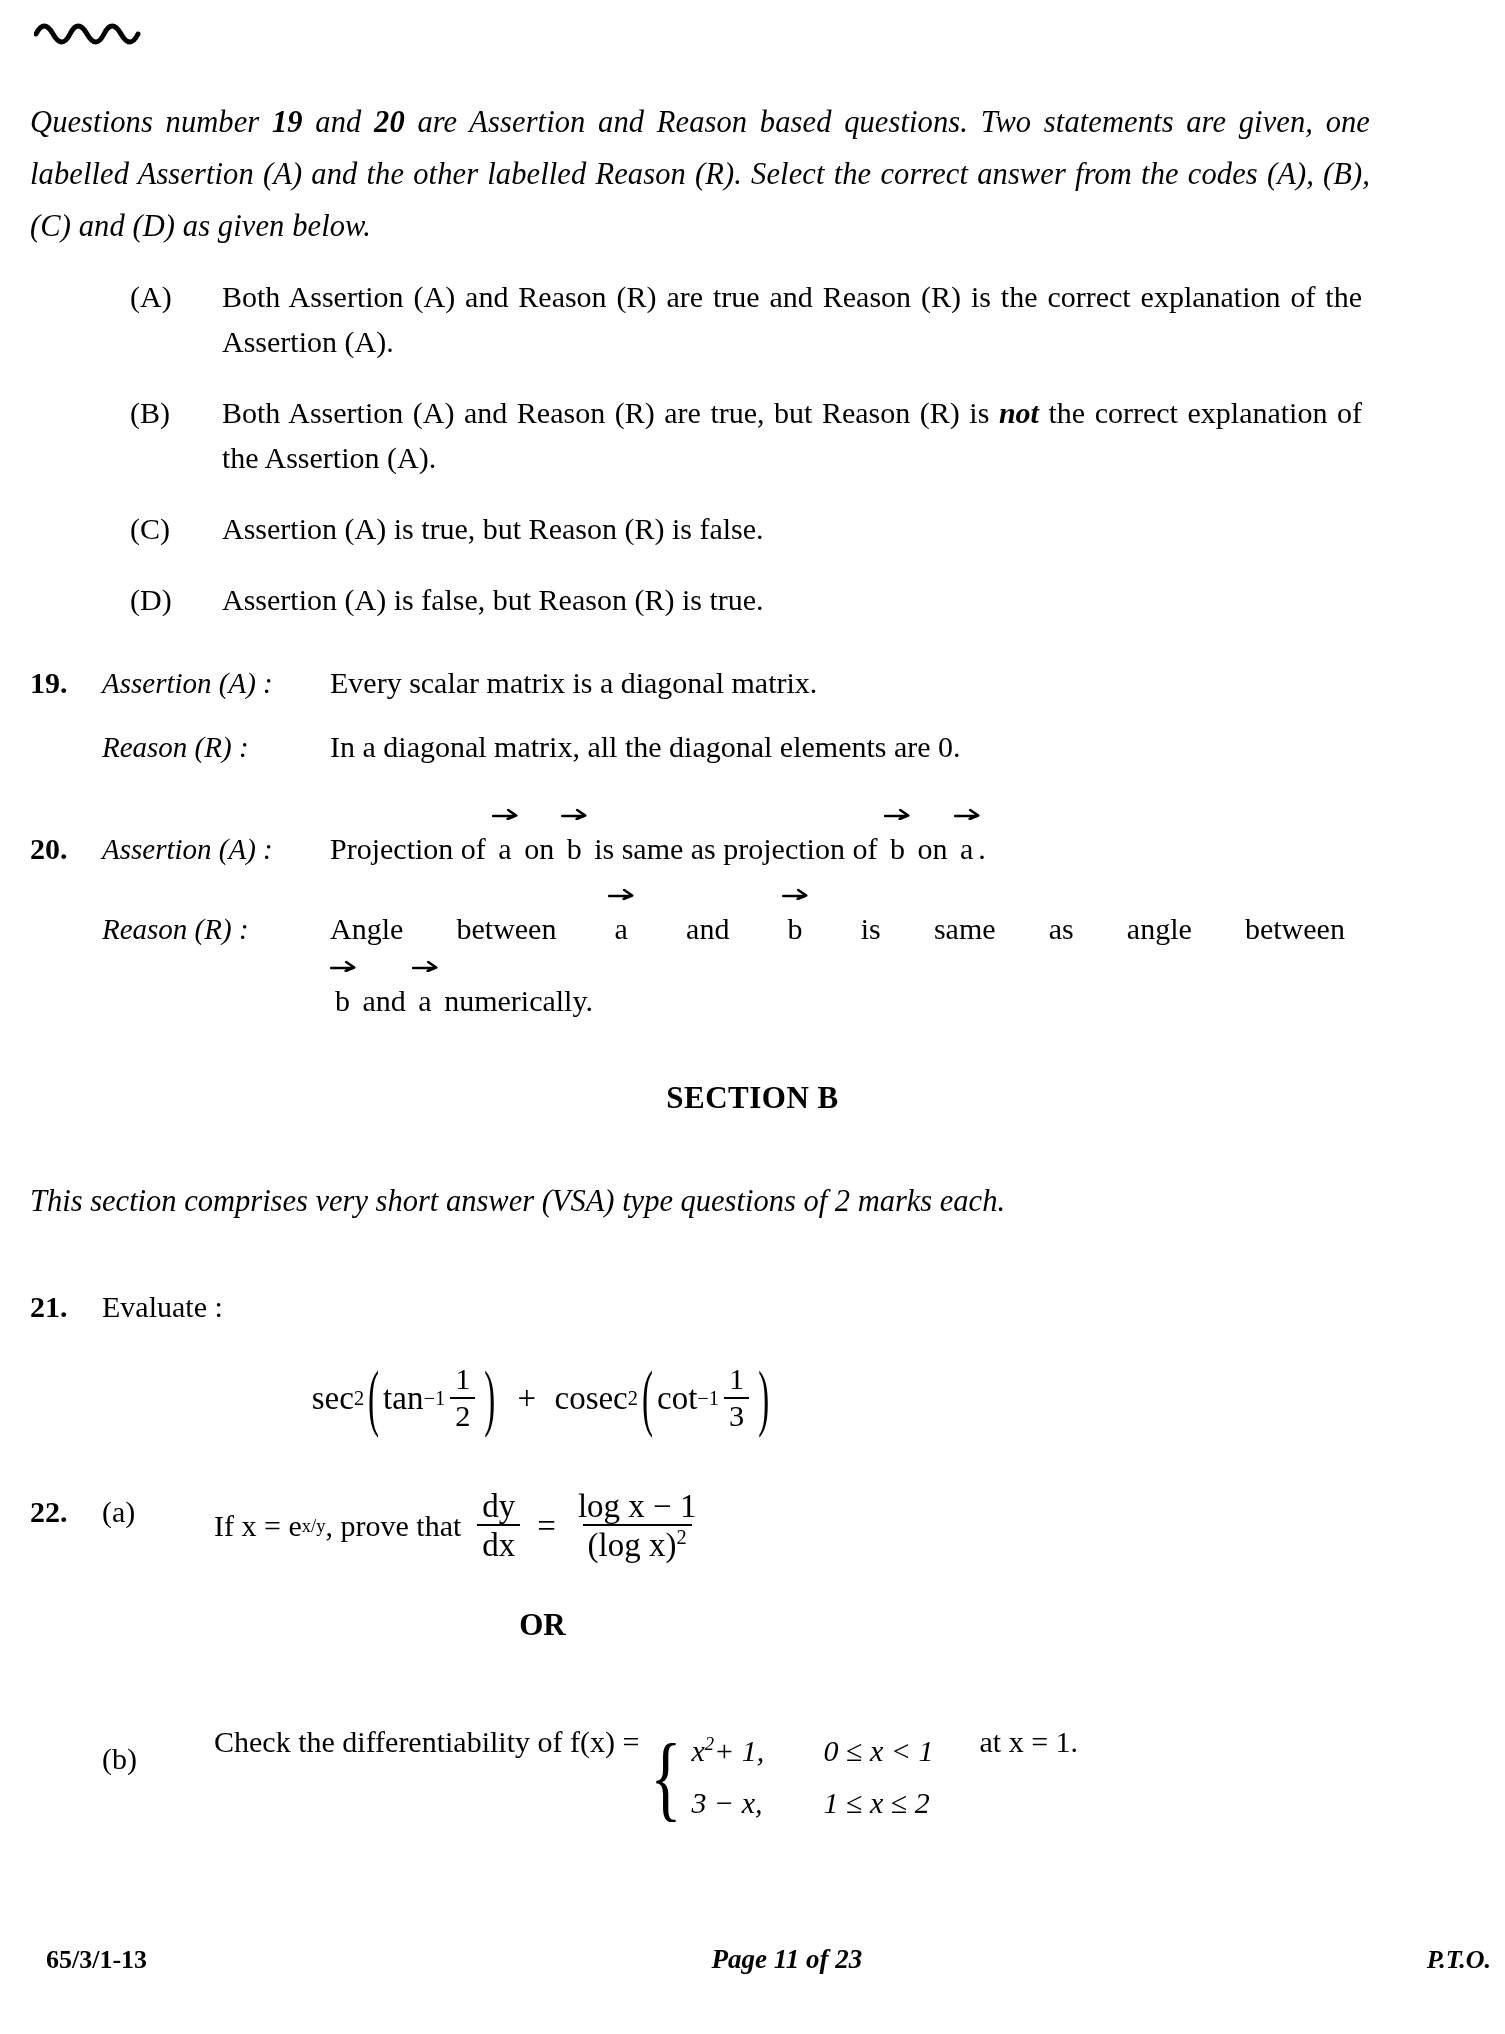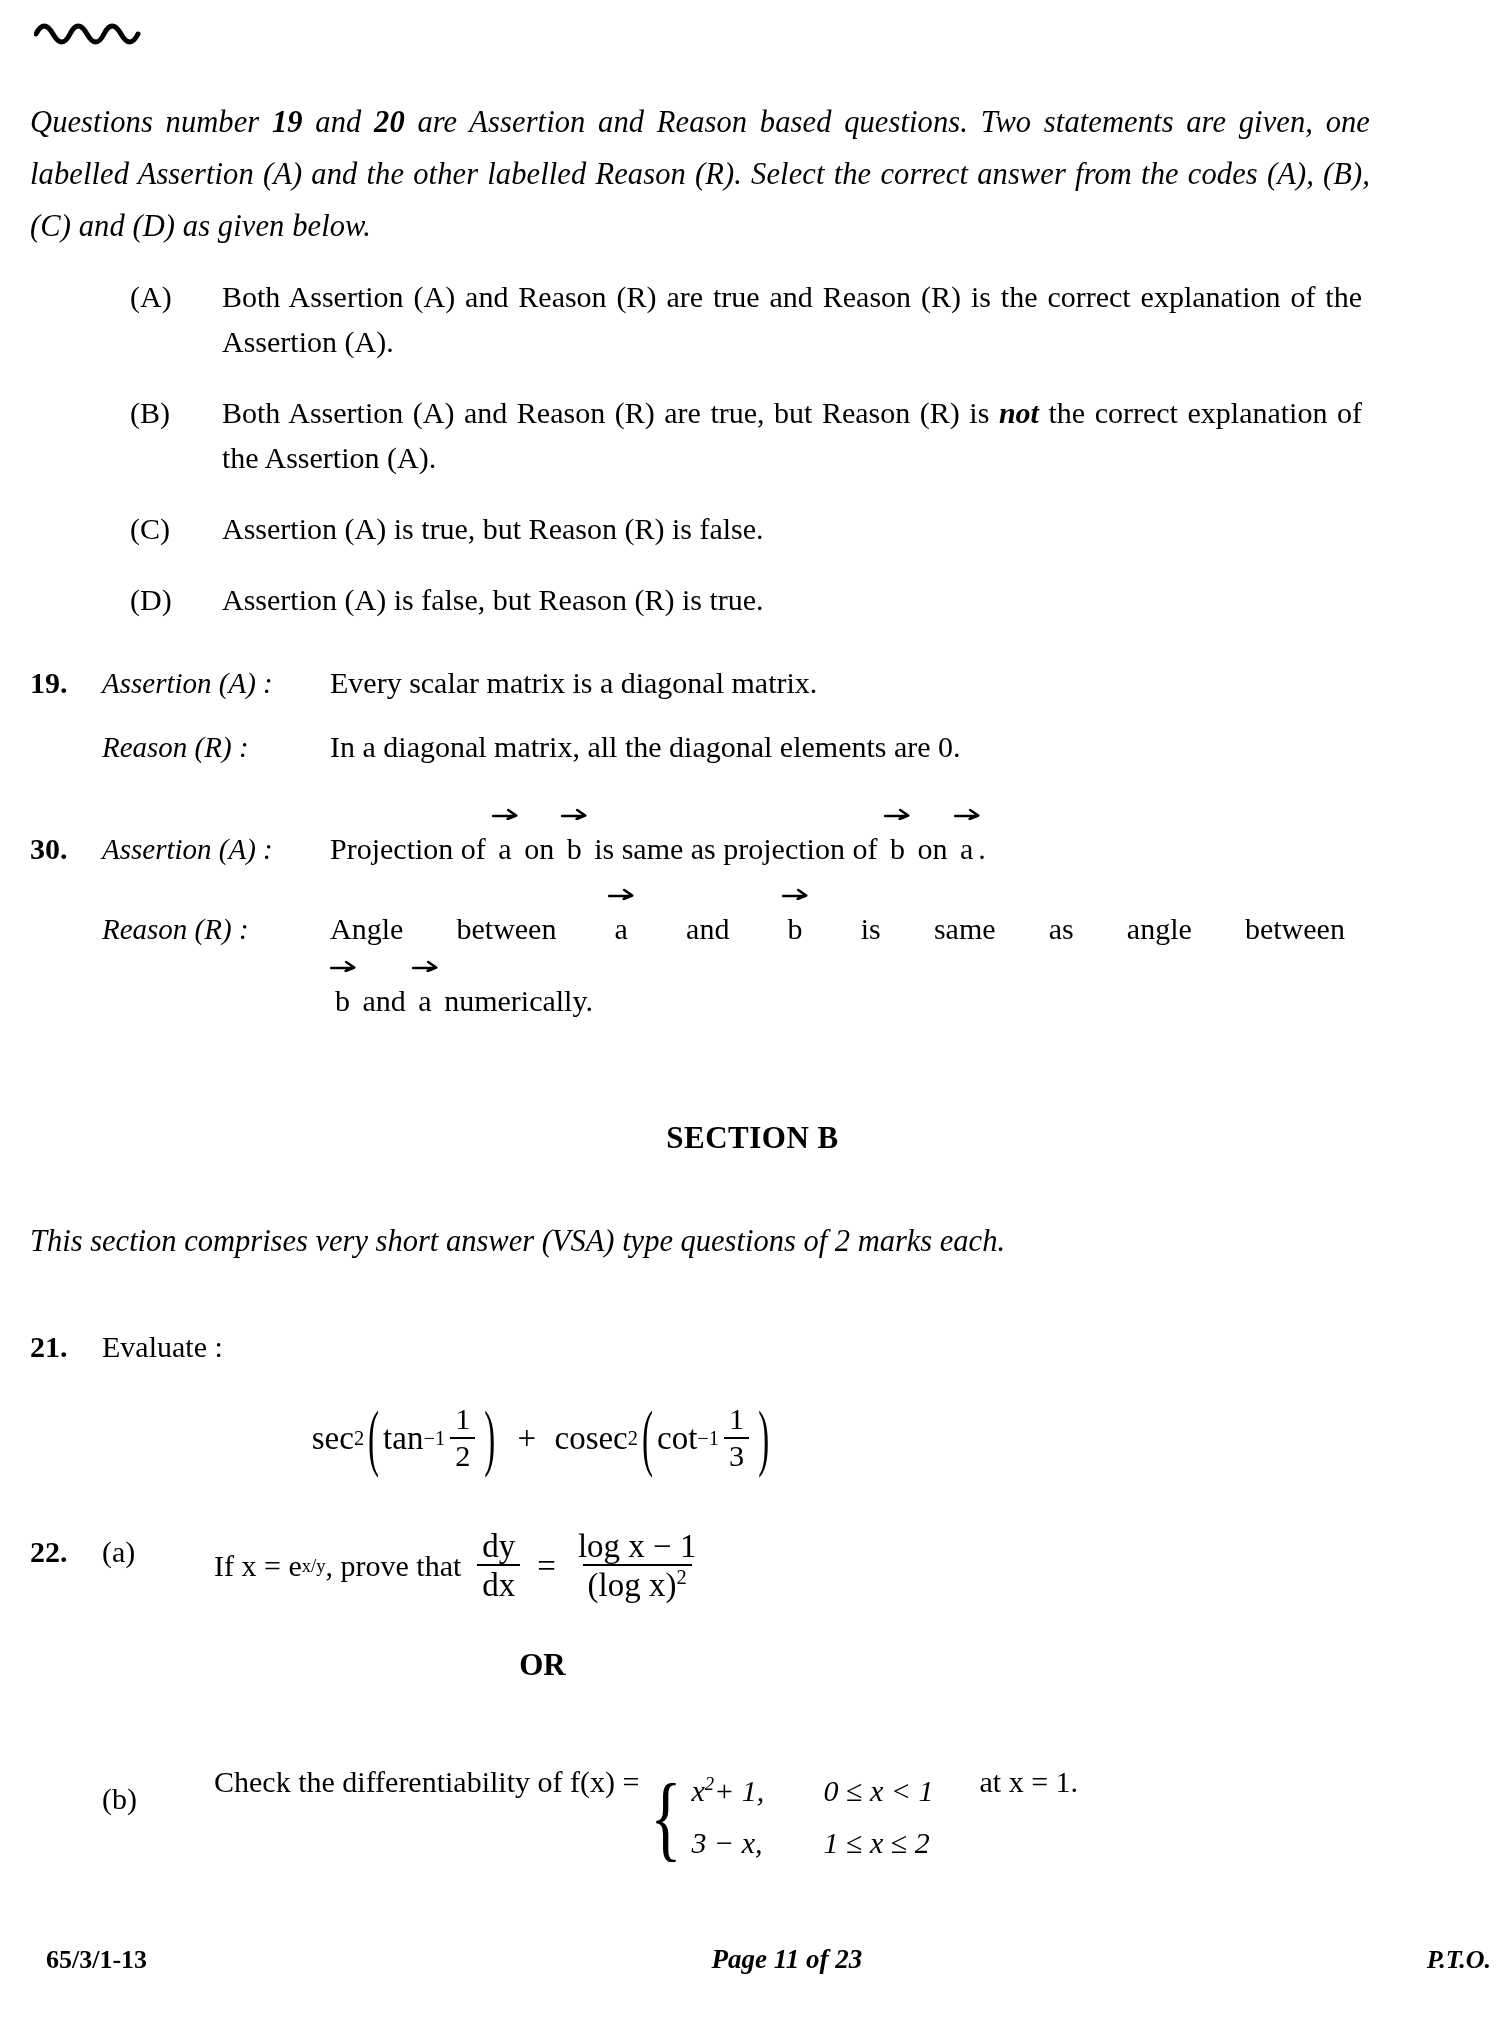--- a/index.html
+++ b/index.html
@@ -121,21 +121,21 @@
     width: 30px;
     height: 14px;
   }
 
   
   .section-title {
     text-align: center;
     font-weight: bold;
     font-size: 31px;
     letter-spacing: 0.5px;
-    margin-top: 96px;
+    margin-top: 56px;
   }
   .section-desc {
     font-style: italic;
     font-size: 30.5px;
     margin-top: 62px;
     line-height: 46px;
   }
 
   
   .math { font-family: "Liberation Serif", "DejaVu Serif", serif; }
@@ -280,21 +280,21 @@
       </div>
       <div class="q-row sub">
         <div class="q-num"></div>
         <div class="ar-label w-reason">Reason (R) :</div>
         <div class="ar-body">In a diagonal matrix, all the diagonal elements are 0.</div>
       </div>
     </div>
 
     <div class="q-block" style="margin-top:56px;">
       <div class="q-row">
-        <div class="q-num">30.</div>
+        <div class="q-num">20.</div>
         <div class="ar-label w-assert">Assertion (A) :</div>
         <div class="ar-body">
           <span>Projection of</span>
           <span class="vec"><svg class="arw" viewBox="0 0 30 14">
                 <path d="M2 10 L24 10 M17 4 L25 9.5 L16.5 13" stroke="#000" stroke-width="2.6" fill="none" stroke-linecap="round" stroke-linejoin="round"></path>
               </svg><span>a</span></span>
           <span>on</span>
           <span class="vec"><svg class="arw" viewBox="0 0 30 14">
                 <path d="M2 10 L24 10 M17 4 L25 9.5 L16.5 13" stroke="#000" stroke-width="2.6" fill="none" stroke-linecap="round" stroke-linejoin="round"></path>
               </svg><span>b</span></span>

